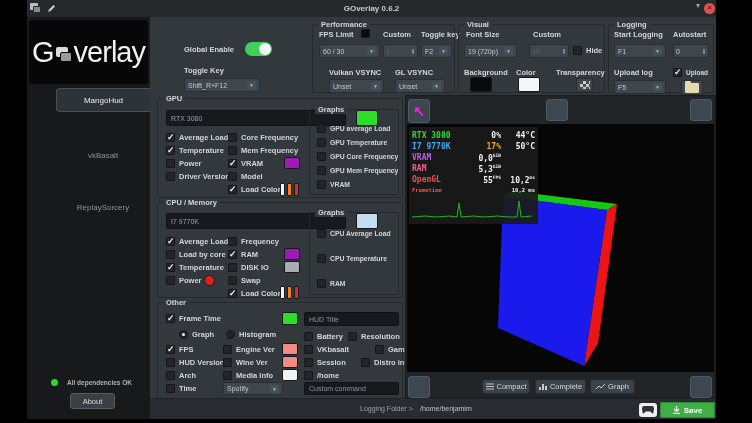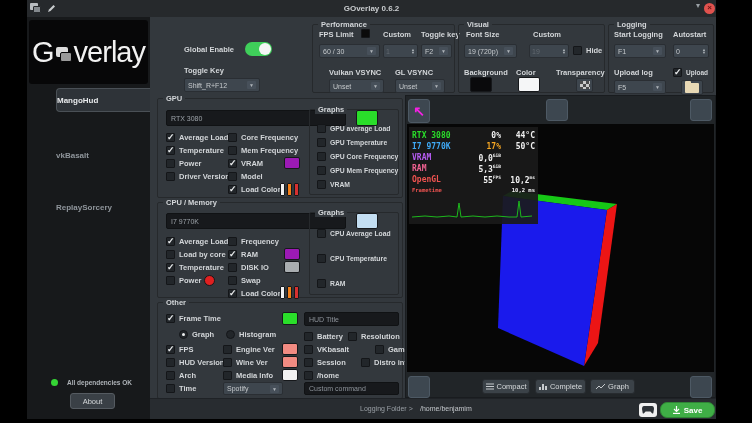--- a/index.html
+++ b/index.html
@@ -18,21 +18,21 @@
   .appicon .sq2 { position:absolute; left:3px; top:3px; width:8px; height:7px; background:#84898e; border-radius:1px; border:1px solid #26292c; }
   .closebtn { position:absolute; right:1px; top:3px; width:11px; height:11px; border-radius:50%; background:#e0524e; color:#6b1513; font-size:8px; font-weight:700; line-height:10px; text-align:center; }
   .chevbtn { position:absolute; right:16px; top:1px; color:#9aa0a5; font-size:8px; }
 
   
   .sidebar { position:absolute; left:0; top:17px; width:123px; height:402px; background:#17191b; }
   .logo { position:absolute; left:2px; top:3px; width:119px; height:64px; background:#070708; border-radius:3px; color:#f2f2f2; display:flex; align-items:center; justify-content:center; font-size:29px; letter-spacing:-1px; }
   .logo-icon { position:relative; width:18px; height:18px; margin:6px 1px 0 1px; display:inline-block; }
   .logo-icon .w1 { position:absolute; left:1px; top:1px; width:12px; height:10px; background:#dcdcdc; border-radius:2px; }
   .logo-icon .w2 { position:absolute; left:5px; top:6px; width:12px; height:10px; background:#9a9a9a; border:1px solid #070708; border-radius:2px; }
-  .sidetab { position:absolute; left:29px; width:94px; height:24px; display:flex; align-items:center; font-size:8px; font-weight:700; color:#8f959b; }
+  .sidetab { position:absolute; left:29px; width:94px; height:24px; display:flex; align-items:center; justify-content:center; font-size:8px; font-weight:400; color:#8f959b; }
   .sidetab.active { background:#2e3338; border:1px solid #4a5056; border-right:none; border-radius:4px 0 0 4px; color:#e8eaec; }
   .dep-dot { position:absolute; width:7px; height:7px; border-radius:50%; background:#35d435; }
   .dep-text { position:absolute; font-size:6.5px; font-weight:700; color:#aeb3b8; }
   .aboutbtn { position:absolute; width:45px; height:16px; background:#3a4046; border:1px solid #555b61; border-radius:3px; color:#d6d9db; font-size:7.5px; font-weight:400; display:flex; align-items:center; justify-content:center; }
 
   
   .lbl { position:absolute; font-size:7.5px; font-weight:700; color:#d3d6d9; white-space:nowrap; }
   .grp { position:absolute; border:1px solid #26292c; border-radius:2px; }
   .grp-ttl { position:absolute; top:-5px; left:5px; background:#33383d; padding:0 3px; font-size:7.5px; font-weight:700; color:#d3d6d9; white-space:nowrap; }
   .combo { position:absolute; height:14px; background:#3e464e; border:1px solid #2a2e33; border-radius:2px; color:#c6cacd; font-size:7px; display:flex; align-items:center; padding:0 3px; white-space:nowrap; overflow:hidden; }
@@ -63,21 +63,21 @@
   .hud { position:absolute; left:2px; top:3px; width:129px; height:97px; background:rgba(26,26,26,0.92); font-family:"DejaVu Sans Mono", monospace; font-weight:700; font-size:8px; }
   .hudrow { display:grid; grid-template-columns:48px 1fr 34px; padding:0 3px; height:11px; align-items:center; }
   .hudrow .v { text-align:right; color:#f0f0f0; }
   .hud sup { font-size:4.5px; }
   .hud .small { font-size:5.5px; height:9px; }
   .pbtn { position:absolute; height:15px; background:#3b4248; border:1px solid #272b2f; border-radius:3px; color:#d6d9db; font-size:7.5px; font-weight:400; display:flex; align-items:center; justify-content:center; gap:3px; padding:0 5px; }
   .pbtn svg { flex:none; }
 
   
   .statusbar { position:absolute; left:123px; top:398px; width:566px; height:21px; background:#282c30; border-top:1px solid #1f2226; }
-  .savebtn { position:absolute; left:633px; top:402px; width:55px; height:16px; background:#3fae46; border:1px solid #2e8534; border-radius:7px; color:#fff; font-size:8px; font-weight:700; display:flex; align-items:center; justify-content:center; gap:4px; }
+  .savebtn { position:absolute; left:633px; top:402px; width:55px; height:16px; background:#3fae46; border:1px solid #2e8534; border-radius:1px; color:#fff; font-size:8px; font-weight:700; display:flex; align-items:center; justify-content:center; gap:4px; }
   .padbtn { position:absolute; left:612px; top:403px; width:18px; height:14px; background:#f0f0f0; border-radius:3px; display:flex; align-items:center; justify-content:center; }
 
   .checker { width:10px; height:8px; background-image:
       linear-gradient(45deg,#c8c8c8 25%,transparent 25%,transparent 75%,#c8c8c8 75%),
       linear-gradient(45deg,#c8c8c8 25%,#4a4a4a 25%,#4a4a4a 75%,#c8c8c8 75%);
       background-size:6px 6px; background-position:0 0,3px 3px; }
   .folder { position:relative; width:14px; height:10px; background:#e8d9b5; border-radius:1px; }
   .folder::before { content:""; position:absolute; left:0; top:-2px; width:6px; height:3px; background:#e8d9b5; border-radius:1px 1px 0 0; }
 </style>
 </head>

